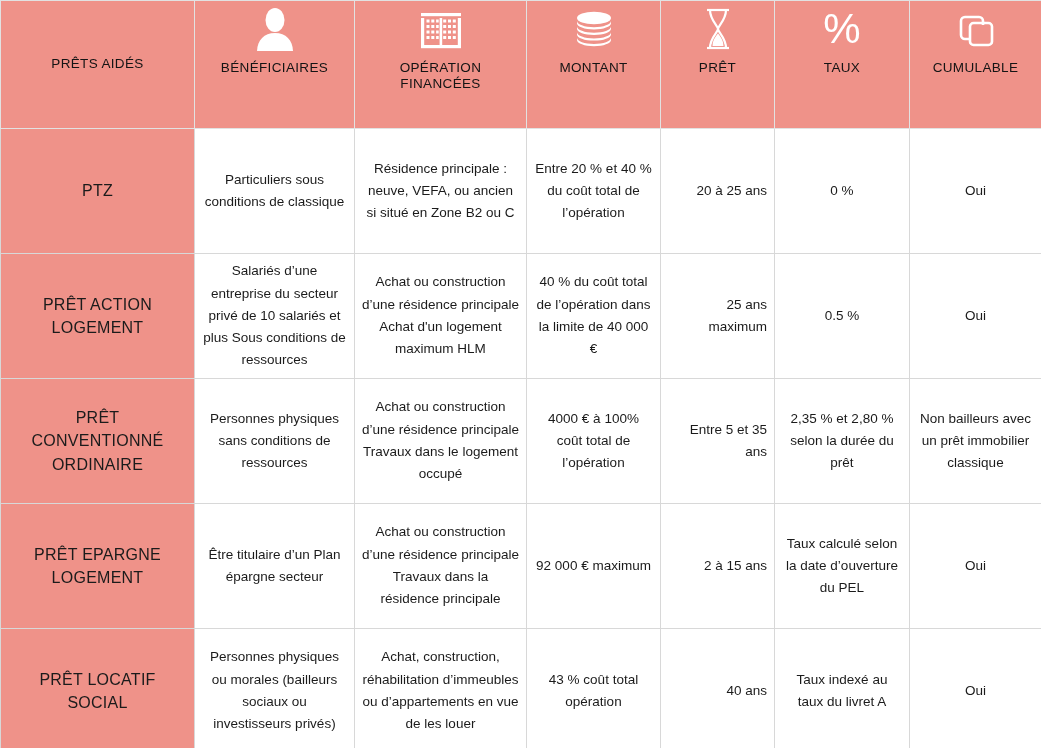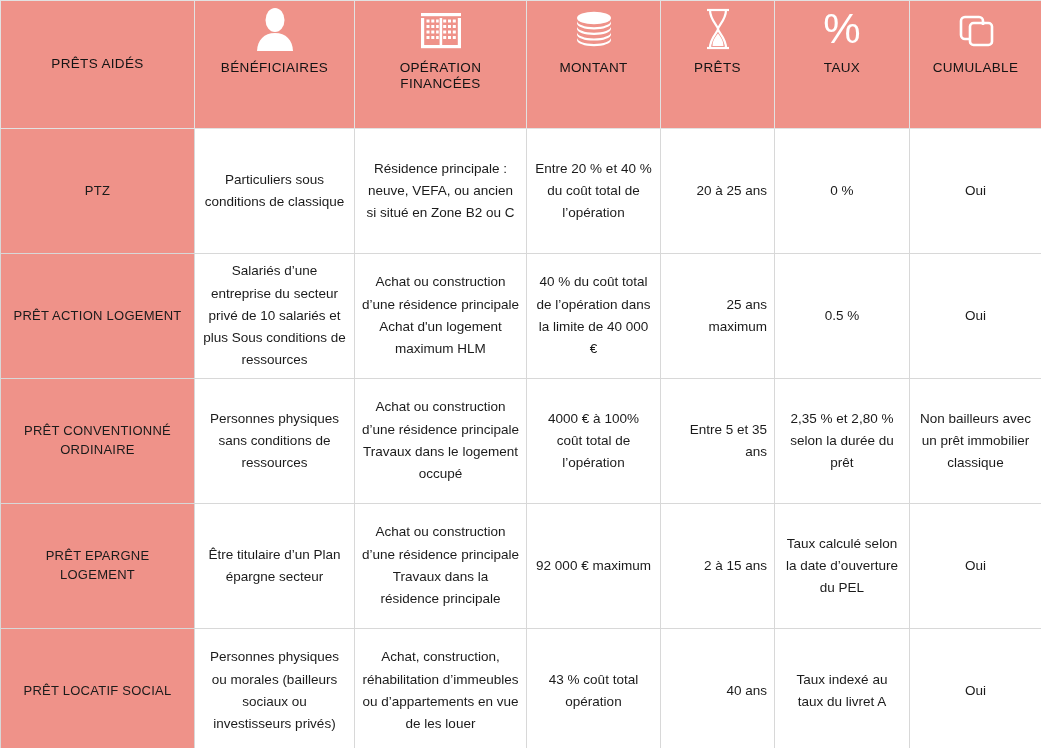--- a/index.html
+++ b/index.html
@@ -77,21 +77,21 @@
     align-items: flex-end;
     justify-content: center;
   }
   .icon-wrap svg { display: block; }
 
   
   tr.data-row { height: 125px; }
   td.row-head {
     background: #ef9289;
     border-color: #e2e2e2;
-    font-size: 13px;
+    font-size: 16px;
     letter-spacing: 0.25px;
     line-height: 1.45;
     color: #141414;
     margin-left: 20px;
   }
   td.cell {
     background: #ffffff;
     font-size: 13.5px;
     line-height: 1.65;
     color: #1b1b1b;
@@ -195,21 +195,21 @@
               <svg width="32" height="44" viewBox="0 0 32 44" aria-hidden="true">
                 <g fill="none" stroke="#ffffff" stroke-width="2.2">
                   <line x1="5" y1="3" x2="27" y2="3"></line>
                   <line x1="5" y1="41" x2="27" y2="41"></line>
                   <path d="M8 3 C8 13 16 19 16 22 C16 25 8 31 8 41"></path>
                   <path d="M24 3 C24 13 16 19 16 22 C16 25 24 31 24 41"></path>
                 </g>
                 <path d="M10.5 39 C10.5 31.5 16 27.5 16 26 C16 27.5 21.5 31.5 21.5 39 Z" fill="#ffffff"></path>
               </svg>
             </span>
-            <span class="head-label">PRÊTS</span>
+            <span class="head-label">PRÊT</span>
           </div>
         </th>
 
         <th>
           <div class="head-inner">
             <span class="icon-wrap">
               <svg width="44" height="44" viewBox="0 0 44 44" aria-hidden="true">
                 <text x="22" y="36" text-anchor="middle" font-family="Liberation Sans, sans-serif" font-size="42" fill="#ffffff">%</text>
               </svg>
             </span>

